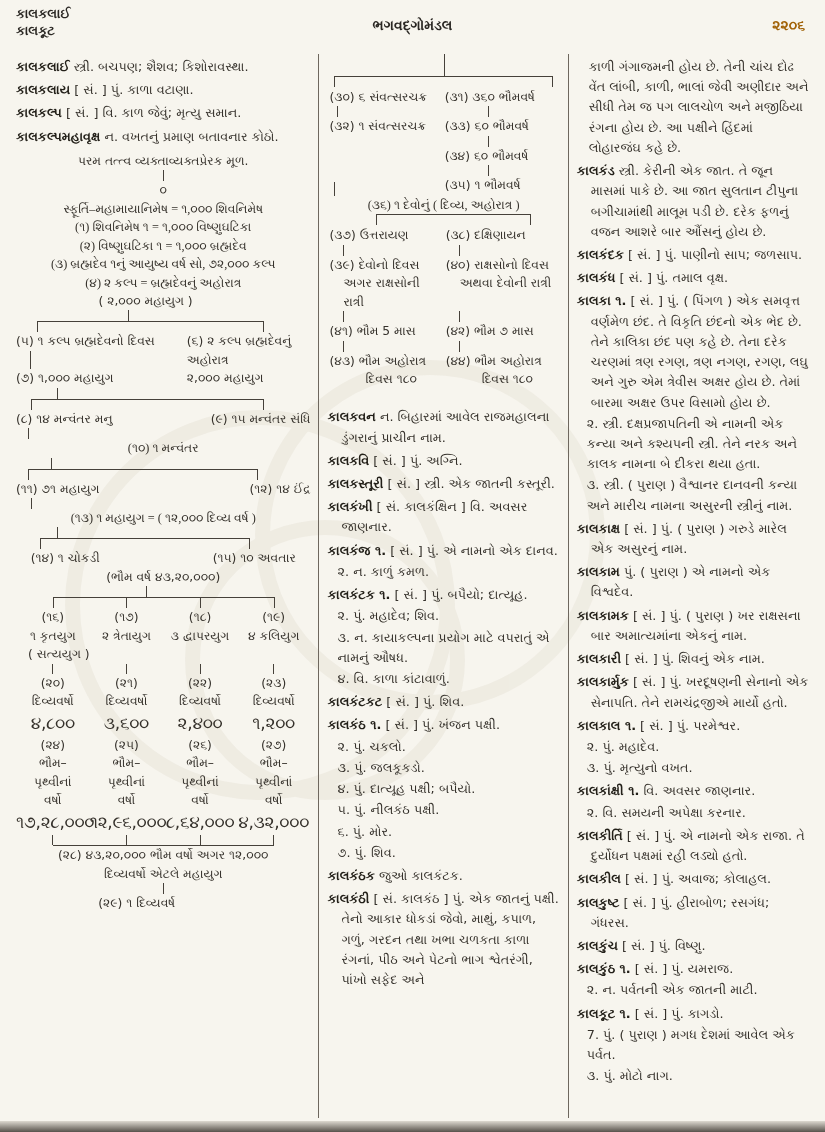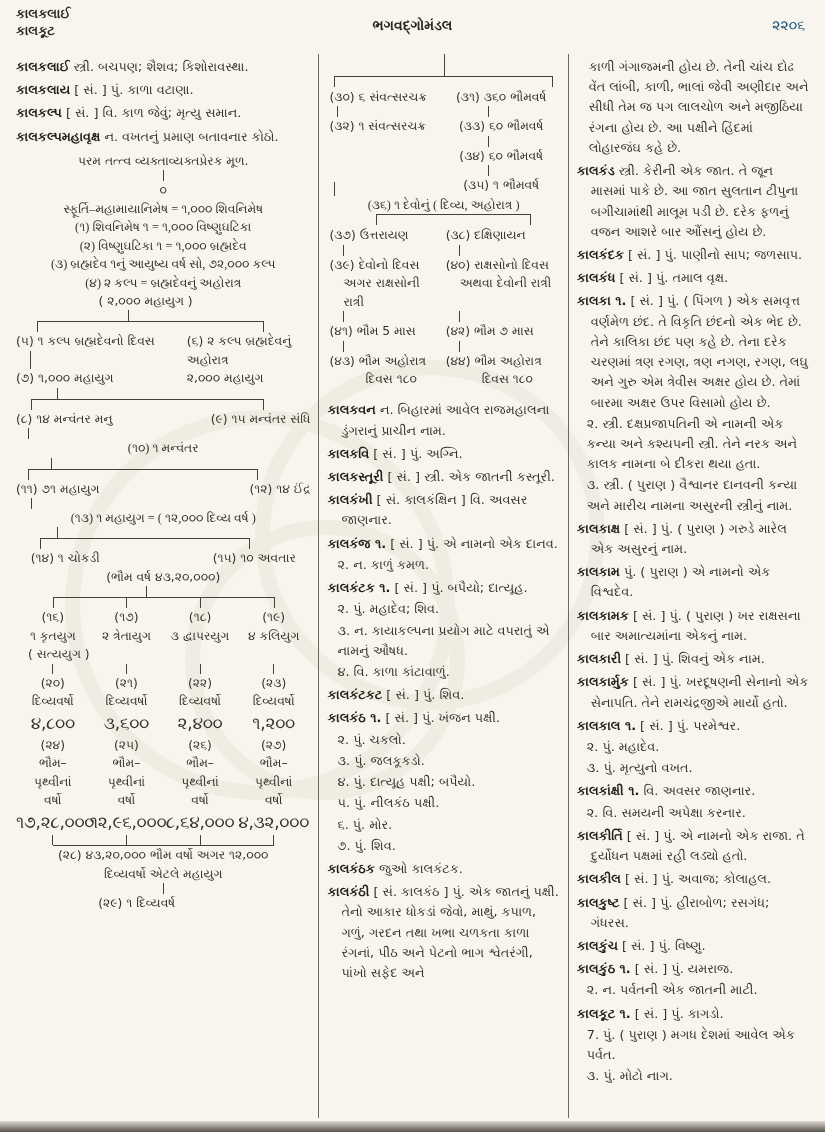--- a/index.html
+++ b/index.html
@@ -13,21 +13,21 @@
   .wm div{position:absolute;border-radius:50%;border:15px solid #e9e5da;}
   .wm .c1{width:360px;height:360px;left:10px;top:60px;}
   .wm .c2{width:320px;height:320px;left:200px;top:10px;}
   .wm .c3{width:250px;height:250px;left:130px;top:170px;}
   .bottom-edge{position:absolute;left:0;right:0;bottom:0;height:11px;z-index:3;
     background:linear-gradient(to bottom,#ddd9d0,#57524b);}
   
   .hdr{position:relative;z-index:2;height:52px;}
   .runheads{position:absolute;left:16px;top:6px;font-weight:bold;font-size:13px;line-height:1.3;color:#2a2723;}
   .title{position:absolute;left:0;right:0;top:17px;text-align:center;font-weight:bold;font-size:14px;color:#2a2723;}
-  .pageno{position:absolute;right:20px;top:17px;font-weight:normal;font-size:14px;color:#0c4a6e;}
+  .pageno{position:absolute;right:20px;top:17px;font-weight:bold;font-size:14px;color:#a16207;}
   
   .cols{position:absolute;top:54px;left:8px;right:8px;bottom:14px;display:flex;z-index:1;}
   .col{flex:1;padding:0 8px;font-size:12.8px;line-height:1.58;}
   .col+.col{border-left:1px solid #6e675e;}
   
   .entry{margin:3px 0;}
   .entry p{margin:0 0 1px;padding-left:14px;text-indent:-14px;}
   .entry p.cont{padding-left:12px;text-indent:0;}
   .entry p.sense{padding-left:10px;text-indent:0;}
   .hw{font-weight:bold;color:#232019;}
@@ -280,21 +280,21 @@
         <i class="d" style="left:96.5%;top:22px;height:11px"></i>
       </div>
       <div class="mrow">
         <div class="mcell">
           <div>(૩૦) ૬ સંવત્સરચક્ર</div>
           <div class="vr" style="margin-left:7%"></div>
           <div>(૩૨) ૧ સંવત્સરચક્ર</div>
           <div class="spacer46"></div>
           <div class="vr" style="margin-left:4%;height:14px"></div>
         </div>
-        <div class="mcell" style="text-align:center;padding-right:2px">
+        <div class="mcell" style="text-align:left;padding-right:2px">
           <div>(૩૧) ૩૬૦ ભૌમવર્ષ</div>
           <div class="vr" style="margin-left:38%"></div>
           <div>(૩૩) ૬૦ ભૌમવર્ષ</div>
           <div class="vr" style="margin-left:38%"></div>
           <div>(૩૪) ૬૦ ભૌમવર્ષ</div>
           <div class="vr" style="margin-left:38%"></div>
           <div>(૩૫) ૧ ભૌમવર્ષ</div>
         </div>
       </div>
       <div class="tl">(૩૬) ૧ દેવોનું ( દિવ્ય, અહોરાત્ર )</div>
@@ -349,21 +349,21 @@
         <div class="mcell">
           <div>(૪૩) ભૌમ અહોરાત્ર</div>
           <div class="ctr-sub">દિવસ ૧૮૦</div>
         </div>
         <div class="mcell">
           <div>(૪૪) ભૌમ અહોરાત્ર</div>
           <div class="ctr-sub">દિવસ ૧૮૦</div>
         </div>
       </div>
     </div>
-    <div style="margin-top:12px">
+    <div style="margin-top:19px">
         <div class="entry">
           <p><span class="hw">કાલકવન</span> ન. બિહારમાં આવેલ રાજમહાલના ડુંગરાનું પ્રાચીન નામ.</p>
         </div>
         <div class="entry">
           <p><span class="hw">કાલકવિ</span> [ સં. ] પું. અગ્નિ.</p>
         </div>
         <div class="entry">
           <p><span class="hw">કાલકસ્તૂરી</span> [ સં. ] સ્ત્રી. એક જાતની કસ્તૂરી.</p>
         </div>
         <div class="entry">

